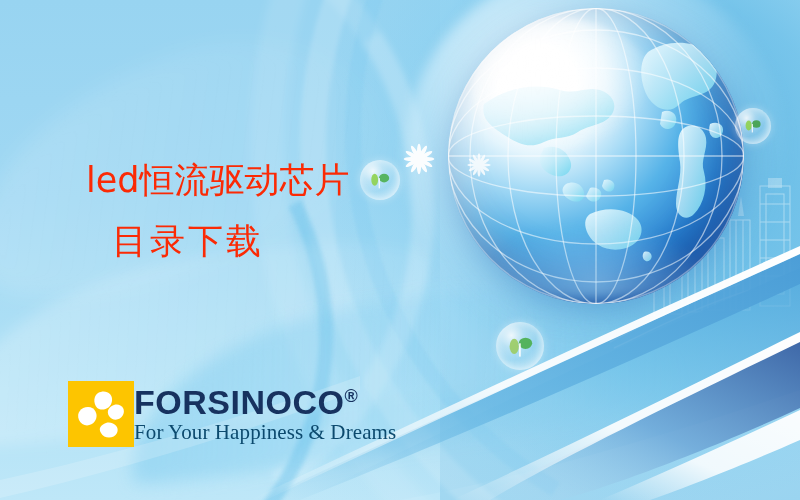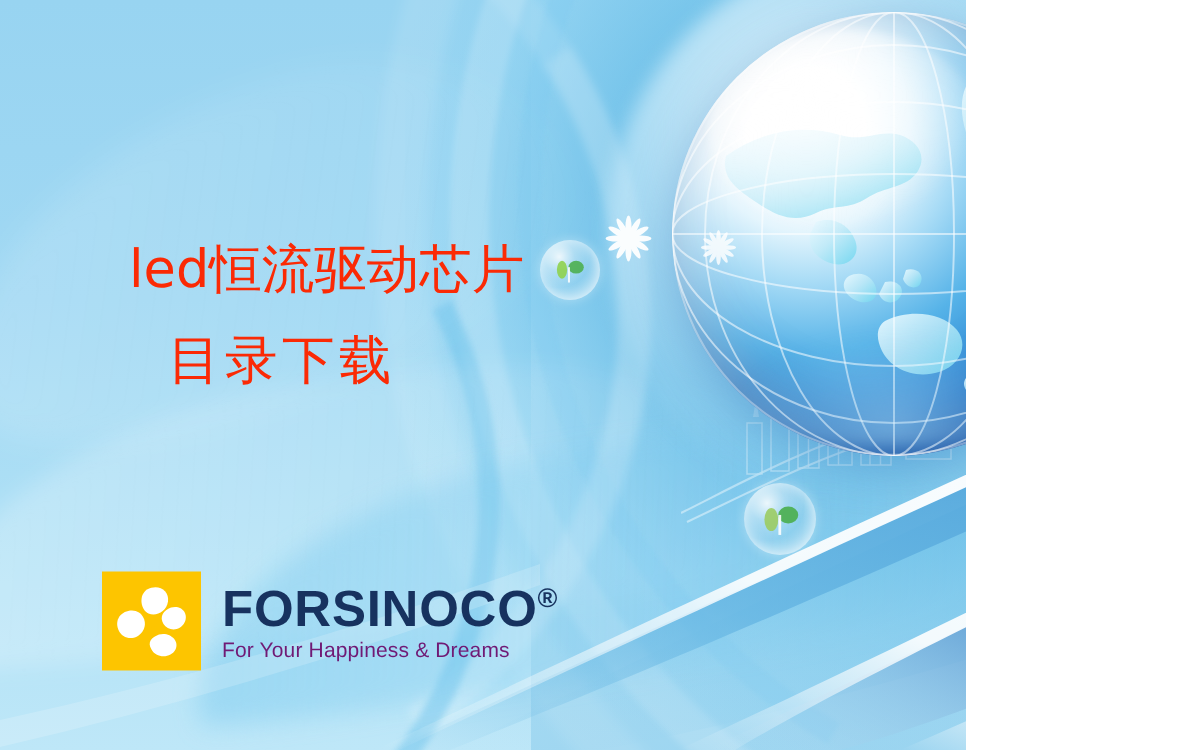--- a/index.html
+++ b/index.html
@@ -7,21 +7,21 @@
     margin: 0;
     padding: 0;
     background: #ffffff;
   }
   body {
     font-family: "Liberation Sans", sans-serif;
   }
 
   .banner {
     position: relative;
-    width: 644px;
+    width: 800px;
     height: 500px;
     overflow: hidden;
     background: #9ed6f2;
   }
 
   
   .bg-base {
     position: absolute;
     inset: 0;
     background:
@@ -291,43 +291,42 @@
   }
   .logo-mark {
     width: 66px;
     height: 66px;
     background: #fdc500;
     flex: 0 0 auto;
     position: relative;
   }
   .logo-mark svg { position: absolute; inset: 0; }
   .logo-text {
-    margin-left: 14px;
     display: flex;
     flex-direction: column;
     justify-content: center;
   }
   .logo-name {
     font-family: "Liberation Sans", sans-serif;
     font-weight: bold;
     font-size: 34px;
     color: #17325f;
     letter-spacing: 0.5px;
     line-height: 1;
     white-space: nowrap;
   }
   .logo-name .reg {
     font-size: 18px;
     vertical-align: super;
     line-height: 1;
   }
   .logo-tagline {
-    font-family: Liberation Sans, sans-serif;
-    font-size: 14px;
-    color: #701a75;
+    font-family: Liberation Serif, serif;
+    font-size: 21px;
+    color: #0c4a6e;
     letter-spacing: 0.1px;
     margin-top: 3px;
     line-height: 1;
     white-space: nowrap;
   }
 </style>
 </head>
 <body>
 
 <div class="banner">

